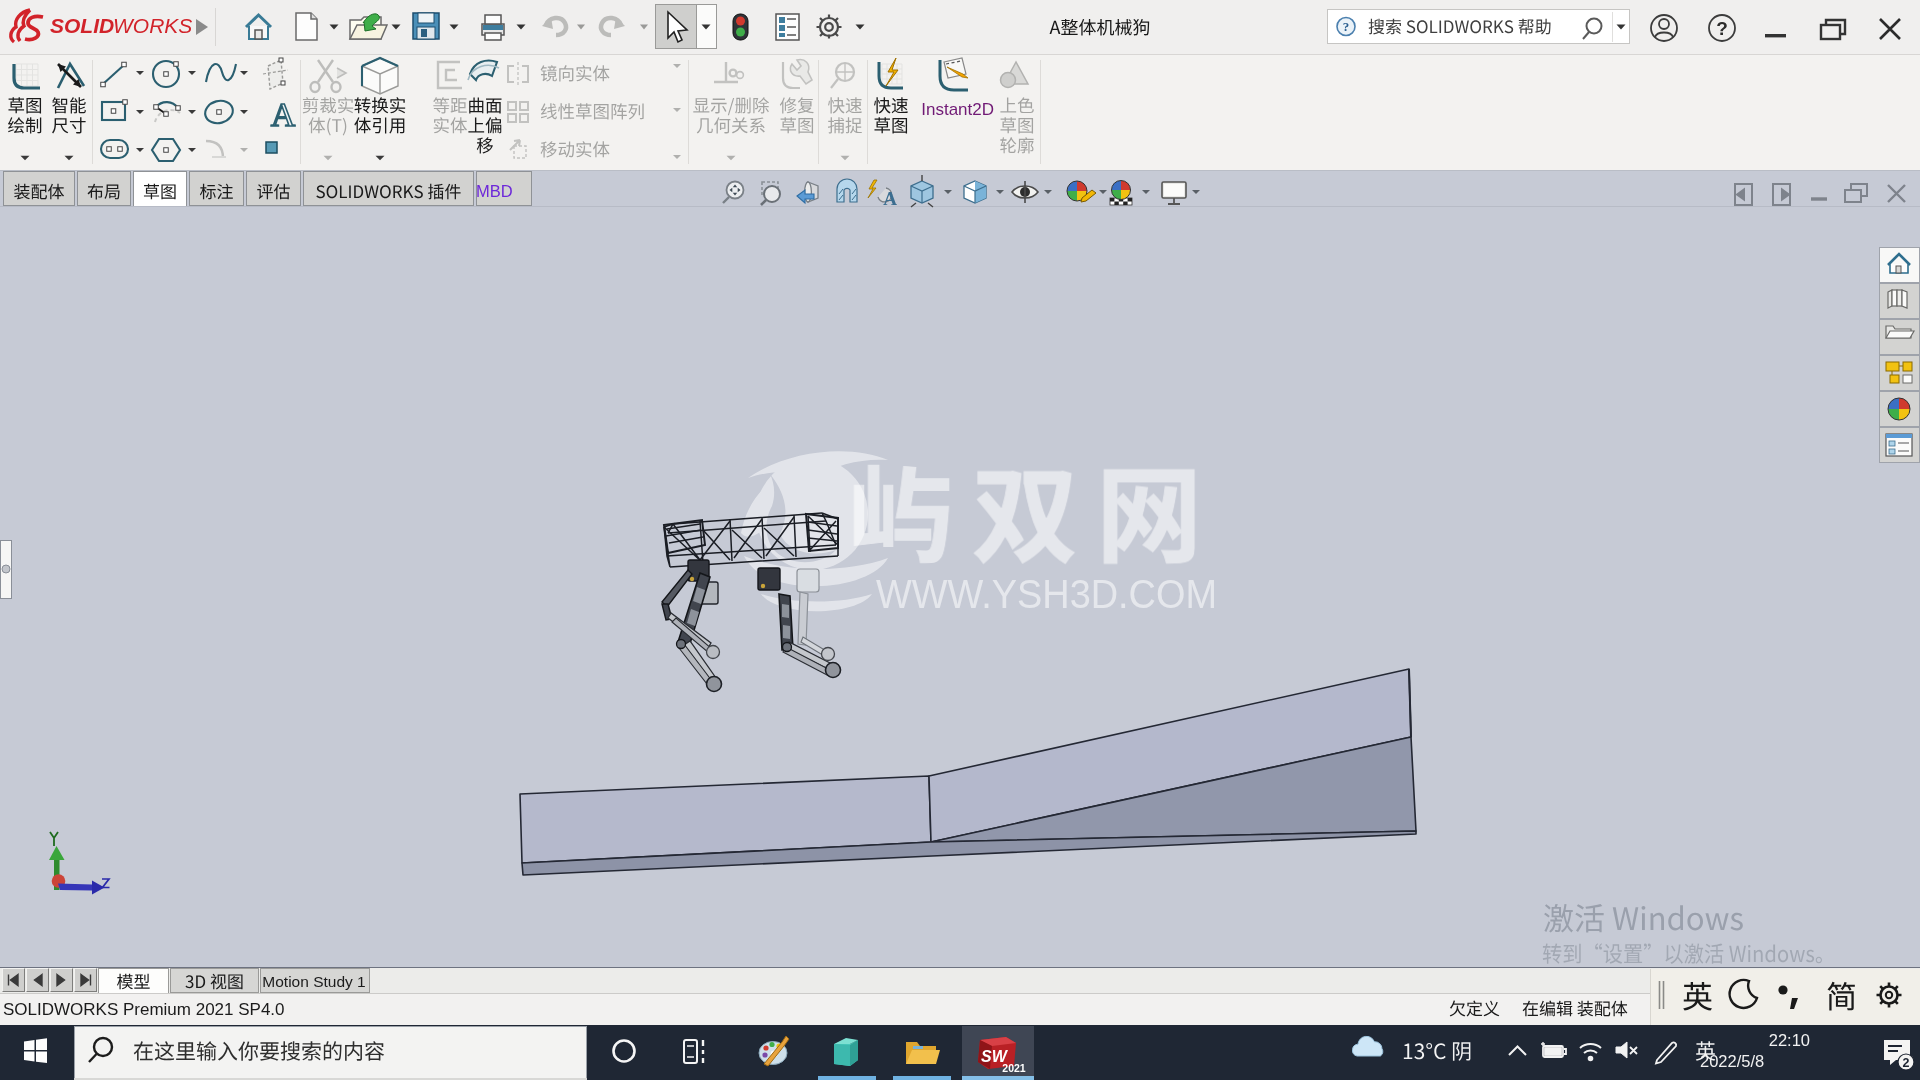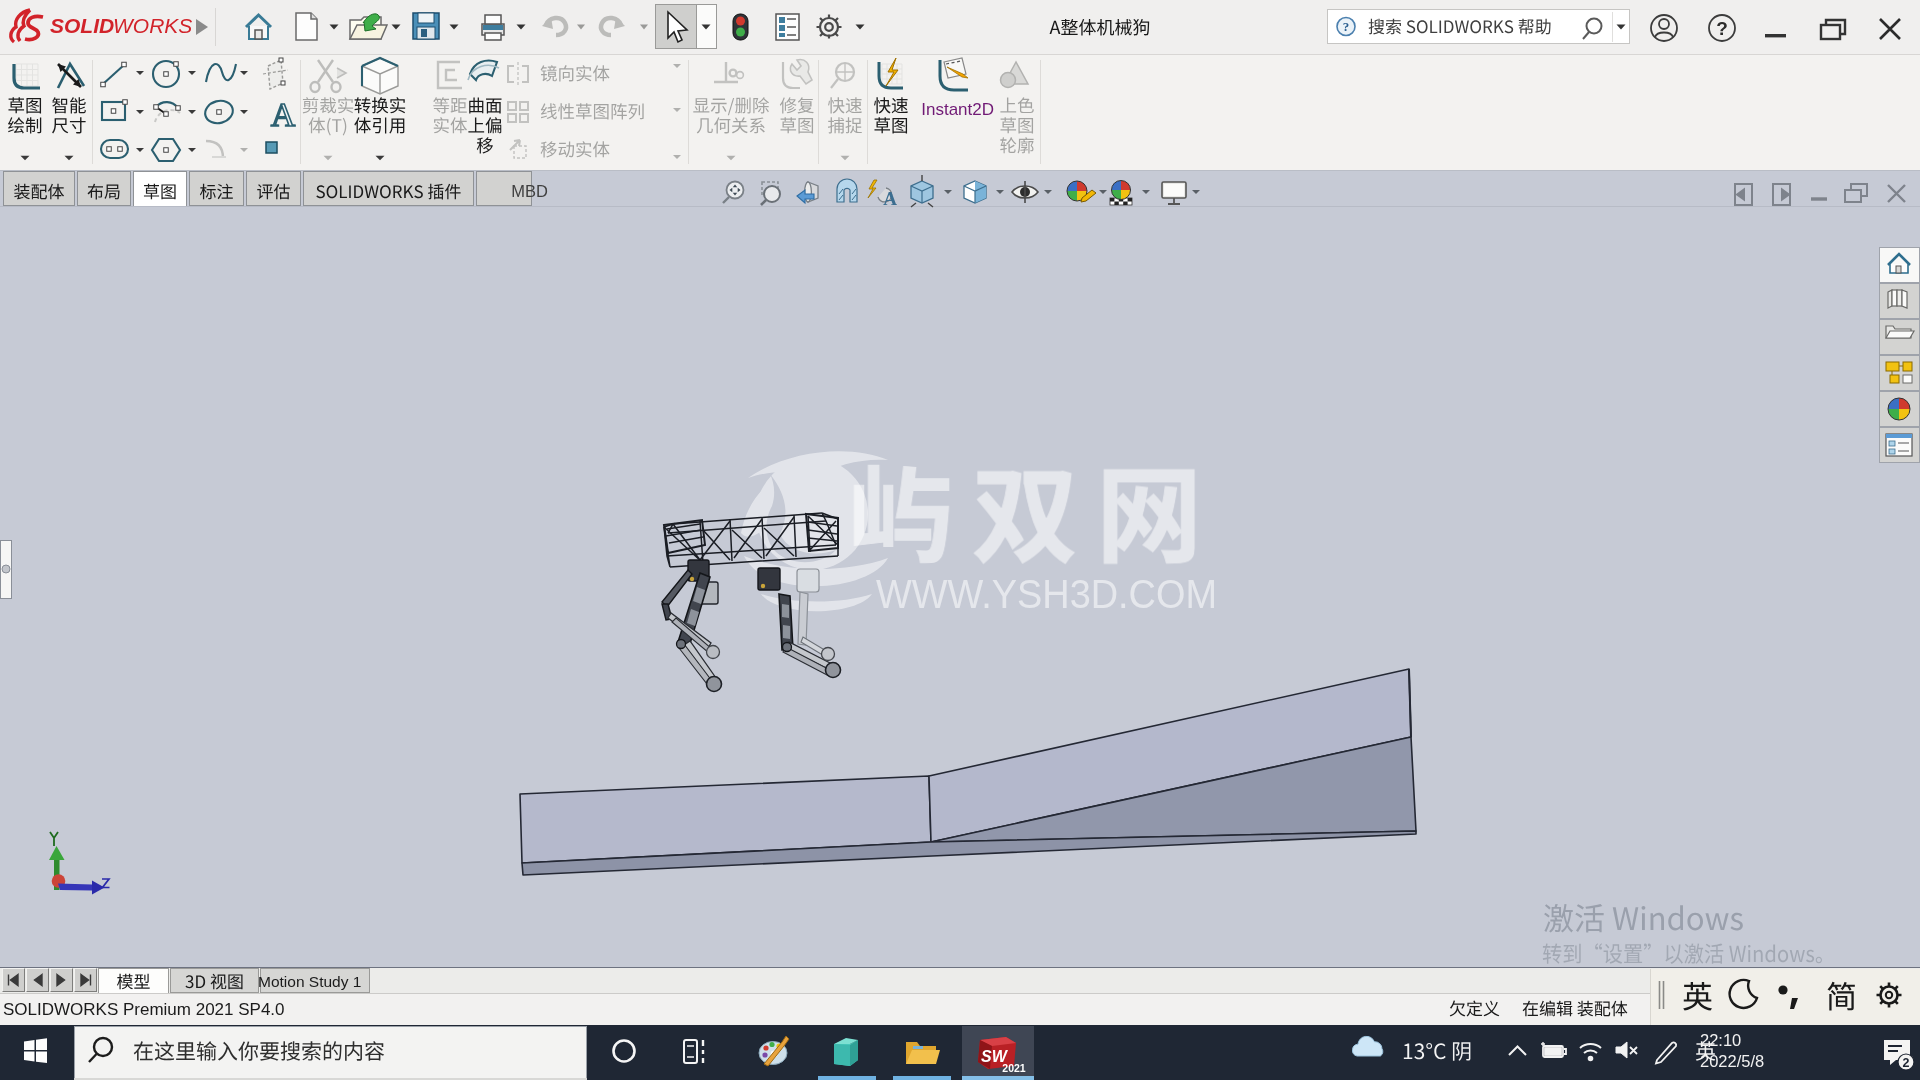--- a/index.html
+++ b/index.html
@@ -18,45 +18,45 @@
 <div class="bar" style="top:1025px;height:55px;background:#1f2734"></div>
 <div style="position:absolute;left:1327px;top:9px;width:303px;height:35px;background:#fff;border:1px solid #c6c5c3;box-sizing:border-box"></div>
     <div style="position:absolute;left:918px;top:100px;width:76px;height:18px;font:17px 'Liberation Sans';color:#701a75;text-align:right">Instant2D</div>
     <div style="position:absolute;left:3px;top:171px;width:72px;height:35px;background:#d2d2d0;border:1px solid #8f9296;box-sizing:border-box"></div>
     <div style="position:absolute;left:77px;top:171px;width:54px;height:35px;background:#d2d2d0;border:1px solid #8f9296;box-sizing:border-box"></div>
     <div style="position:absolute;left:133px;top:171px;width:54px;height:35px;background:#ffffff;border:1px solid #8f9296;border-bottom:none;box-sizing:border-box"></div>
     <div style="position:absolute;left:189px;top:171px;width:55px;height:35px;background:#d2d2d0;border:1px solid #8f9296;box-sizing:border-box"></div>
     <div style="position:absolute;left:246px;top:171px;width:55px;height:35px;background:#d2d2d0;border:1px solid #8f9296;box-sizing:border-box"></div>
     <div style="position:absolute;left:303px;top:171px;width:171px;height:35px;background:#d2d2d0;border:1px solid #8f9296;box-sizing:border-box"></div>
     <div style="position:absolute;left:476px;top:171px;width:56px;height:35px;background:#d2d2d0;border:1px solid #8f9296;box-sizing:border-box"></div>
-    <div style="position:absolute;left:476px;top:182px;width:72px;text-align:right;font:16.5px 'Liberation Sans';color:#404040">MBD</div>
+    <div style="position:absolute;left:476px;top:182px;width:72px;text-align:left;font:16.5px 'Liberation Sans';color:#6d28d9">MBD</div>
     <div style="position:absolute;left:0;top:540px;width:12px;height:59px;background:#f6f6f5;border:1px solid #8a8f98;box-sizing:border-box"></div>
     <div style="position:absolute;left:1879px;top:247px;width:41px;height:36px;background:#f8f8f7;border:1px solid #9fa3ab;box-sizing:border-box"></div>
     <div style="position:absolute;left:1879px;top:283px;width:41px;height:36px;background:#d3d3d1;border:1px solid #9fa3ab;box-sizing:border-box"></div>
     <div style="position:absolute;left:1879px;top:319px;width:41px;height:36px;background:#d3d3d1;border:1px solid #9fa3ab;box-sizing:border-box"></div>
     <div style="position:absolute;left:1879px;top:355px;width:41px;height:36px;background:#d3d3d1;border:1px solid #9fa3ab;box-sizing:border-box"></div>
     <div style="position:absolute;left:1879px;top:391px;width:41px;height:36px;background:#d3d3d1;border:1px solid #9fa3ab;box-sizing:border-box"></div>
     <div style="position:absolute;left:1879px;top:427px;width:41px;height:36px;background:#d3d3d1;border:1px solid #9fa3ab;box-sizing:border-box"></div>
     <div style="position:absolute;left:2px;top:968px;width:23px;height:24px;background:#cfcfcd;border:1px solid;border-color:#f2f2f0 #7e7e7c #7e7e7c #f2f2f0;box-sizing:border-box"></div>
     <div style="position:absolute;left:26px;top:968px;width:23px;height:24px;background:#cfcfcd;border:1px solid;border-color:#f2f2f0 #7e7e7c #7e7e7c #f2f2f0;box-sizing:border-box"></div>
     <div style="position:absolute;left:50px;top:968px;width:23px;height:24px;background:#cfcfcd;border:1px solid;border-color:#f2f2f0 #7e7e7c #7e7e7c #f2f2f0;box-sizing:border-box"></div>
     <div style="position:absolute;left:74px;top:968px;width:23px;height:24px;background:#cfcfcd;border:1px solid;border-color:#f2f2f0 #7e7e7c #7e7e7c #f2f2f0;box-sizing:border-box"></div>
     <div style="position:absolute;left:98px;top:968px;width:71px;height:25px;background:#fdfdfc;border:1px solid #9a9a98;border-bottom:none;box-sizing:border-box"></div>
     <div style="position:absolute;left:170px;top:968px;width:89px;height:25px;background:#d6d6d4;border:1px solid #9a9a98;box-sizing:border-box"></div>
     <div style="position:absolute;left:260px;top:968px;width:110px;height:25px;background:#d6d6d4;border:1px solid #9a9a98;box-sizing:border-box"></div>
-    <div style="position:absolute;left:258px;top:973px;width:112px;font:15.5px 'Liberation Sans';color:#1b1b1b">Motion Study 1</div>
+    <div style="position:absolute;left:258px;top:973px;width:112px;text-align:center;font:15.5px 'Liberation Sans';color:#1b1b1b">Motion Study 1</div>
     <div style="position:absolute;left:0;top:994px;width:100%;font:17px 'Liberation Sans';color:#1b1b1b;padding:6px 0 0 3px">SOLIDWORKS Premium 2021 SP4.0</div>
     <div style="position:absolute;left:1650px;top:969px;width:270px;height:56px;background:#f1efe9;border-left:1px solid #d8d6d0;box-sizing:border-box"></div>
     <div style="position:absolute;left:74px;top:1026px;width:513px;height:52px;background:#f3f3f2;border:1px solid #9aa0a8;border-bottom:none;box-sizing:border-box"></div>
     <div style="position:absolute;left:74px;top:1078px;width:513px;height:2px;background:#d8d8d6"></div>
     <div style="position:absolute;left:962px;top:1026px;width:72px;height:50px;background:#3f4654"></div>
     <div style="position:absolute;left:818px;top:1076px;width:58px;height:4px;background:#6fb2e2"></div>
     <div style="position:absolute;left:893px;top:1076px;width:58px;height:4px;background:#6fb2e2"></div>
     <div style="position:absolute;left:962px;top:1076px;width:72px;height:4px;background:#84bfe8"></div>
-    <div style="position:absolute;left:1700px;top:1031px;width:110px;text-align:left;font:16.5px 'Liberation Sans';color:#f2f2f2">22:10</div>
+    <div style="position:absolute;left:1700px;top:1031px;width:110px;text-align:right;font:16.5px 'Liberation Sans';color:#f2f2f2">22:10</div>
     <div style="position:absolute;left:1700px;top:1052px;width:123px;text-align:left;font:16.5px 'Liberation Sans';color:#f2f2f2">2022/5/8</div>
 <svg width="1920" height="1080" viewBox="0 0 1920 1080" style="position:absolute;left:0;top:0;pointer-events:none" xmlns="http://www.w3.org/2000/svg">
 <defs>
 <path id="g41" d="M4 0H97L168 224H436L506 0H604L355 733H252ZM191 297 227 410C253 493 277 572 300 658H304C328 573 351 493 378 410L413 297Z"></path>
 <path id="g6574" d="M212 178V11H47V-53H955V11H536V94H824V152H536V230H890V294H114V230H462V11H284V178ZM86 669V495H233C186 441 108 388 39 362C54 351 73 329 83 313C142 340 207 390 256 443V321H322V451C369 426 425 389 455 363L488 407C458 434 399 470 351 492L322 457V495H487V669H322V720H513V777H322V840H256V777H57V720H256V669ZM148 619H256V545H148ZM322 619H423V545H322ZM642 665H815C798 606 771 556 735 514C693 561 662 614 642 665ZM639 840C611 739 561 645 495 585C510 573 535 547 546 534C567 554 586 578 605 605C626 559 654 512 691 469C639 424 573 390 496 365C510 352 532 324 540 310C616 339 682 375 736 422C785 375 846 335 919 307C928 325 948 353 962 366C890 389 830 425 781 467C828 521 864 586 887 665H952V728H672C686 759 697 792 707 825Z"></path>
 <path id="g4f53" d="M251 836C201 685 119 535 30 437C45 420 67 380 74 363C104 397 133 436 160 479V-78H232V605C266 673 296 745 321 816ZM416 175V106H581V-74H654V106H815V175H654V521C716 347 812 179 916 84C930 104 955 130 973 143C865 230 761 398 702 566H954V638H654V837H581V638H298V566H536C474 396 369 226 259 138C276 125 301 99 313 81C419 177 517 342 581 518V175Z"></path>
 <path id="g673a" d="M498 783V462C498 307 484 108 349 -32C366 -41 395 -66 406 -80C550 68 571 295 571 462V712H759V68C759 -18 765 -36 782 -51C797 -64 819 -70 839 -70C852 -70 875 -70 890 -70C911 -70 929 -66 943 -56C958 -46 966 -29 971 0C975 25 979 99 979 156C960 162 937 174 922 188C921 121 920 68 917 45C916 22 913 13 907 7C903 2 895 0 887 0C877 0 865 0 858 0C850 0 845 2 840 6C835 10 833 29 833 62V783ZM218 840V626H52V554H208C172 415 99 259 28 175C40 157 59 127 67 107C123 176 177 289 218 406V-79H291V380C330 330 377 268 397 234L444 296C421 322 326 429 291 464V554H439V626H291V840Z"></path>
 <path id="g68b0" d="M781 789C816 756 855 708 871 676L923 709C905 740 866 785 830 818ZM881 503C860 404 830 314 791 235C774 331 760 450 752 583H949V651H749C747 712 746 775 746 840H675C676 776 678 713 680 651H372V583H684C694 414 712 262 739 146C692 76 635 17 566 -29C581 -39 608 -61 618 -72C672 -32 719 15 760 69C790 -22 828 -76 874 -76C931 -76 953 -31 963 105C947 112 924 127 910 143C906 40 897 -7 882 -7C858 -7 833 48 810 142C870 240 914 357 944 493ZM426 532V360H366V294H425C420 190 400 82 322 -5C337 -14 360 -31 371 -44C458 54 480 175 485 294H559V28H620V294H676V360H620V532H559V360H486V532ZM178 840V628H62V558H178V556C150 419 92 259 33 175C46 157 64 125 72 105C111 164 148 257 178 356V-79H248V435C270 394 295 347 306 321L348 377C334 402 270 497 248 527V558H337V628H248V840Z"></path>
 <path id="g72d7" d="M506 839C467 705 403 572 325 486C342 476 372 453 386 440C427 489 466 552 500 622H855C843 200 828 45 799 11C788 -4 778 -6 760 -6C739 -6 687 -6 632 -1C645 -22 653 -55 655 -76C707 -79 759 -80 790 -76C823 -73 845 -65 865 -35C903 13 915 174 929 651C929 663 929 691 929 691H531C549 734 565 778 578 823ZM511 434H666V231H511ZM442 499V91H511V165H734V499ZM297 834C276 795 248 755 216 715C188 755 151 794 105 832L52 791C103 748 141 705 169 659C128 615 83 574 37 540C54 528 77 505 90 491C129 521 168 555 204 593C223 550 234 506 242 460C196 369 114 270 41 218C60 204 81 179 93 161C147 205 205 274 251 346L252 299C252 166 242 47 215 13C207 2 197 -4 182 -6C158 -8 117 -9 66 -5C80 -26 88 -55 88 -79C134 -81 176 -81 212 -74C238 -70 257 -59 271 -40C313 17 324 151 324 298C324 420 314 538 257 650C298 698 334 748 364 799Z"></path>
 <path id="g641c" d="M166 840V638H46V568H166V354L39 309L59 238L166 279V13C166 0 161 -3 150 -3C138 -4 103 -4 64 -3C74 -24 83 -56 85 -75C144 -76 181 -73 205 -61C229 -48 237 -27 237 13V306L349 350L336 418L237 380V568H339V638H237V840ZM379 290V226H424L416 223C458 156 515 99 584 53C499 16 402 -7 304 -20C317 -36 331 -64 338 -82C449 -64 557 -34 651 12C730 -29 820 -59 917 -78C927 -59 946 -31 962 -16C875 -2 793 21 721 52C803 106 870 178 911 271L866 293L853 290H683V387H915V758H723V696H847V602H727V545H847V449H683V841H614V449H457V544H566V602H457V694C509 710 563 730 607 754L553 804C516 779 450 751 392 732V387H614V290ZM809 226C771 169 717 123 652 87C586 125 531 171 491 226Z"></path>

